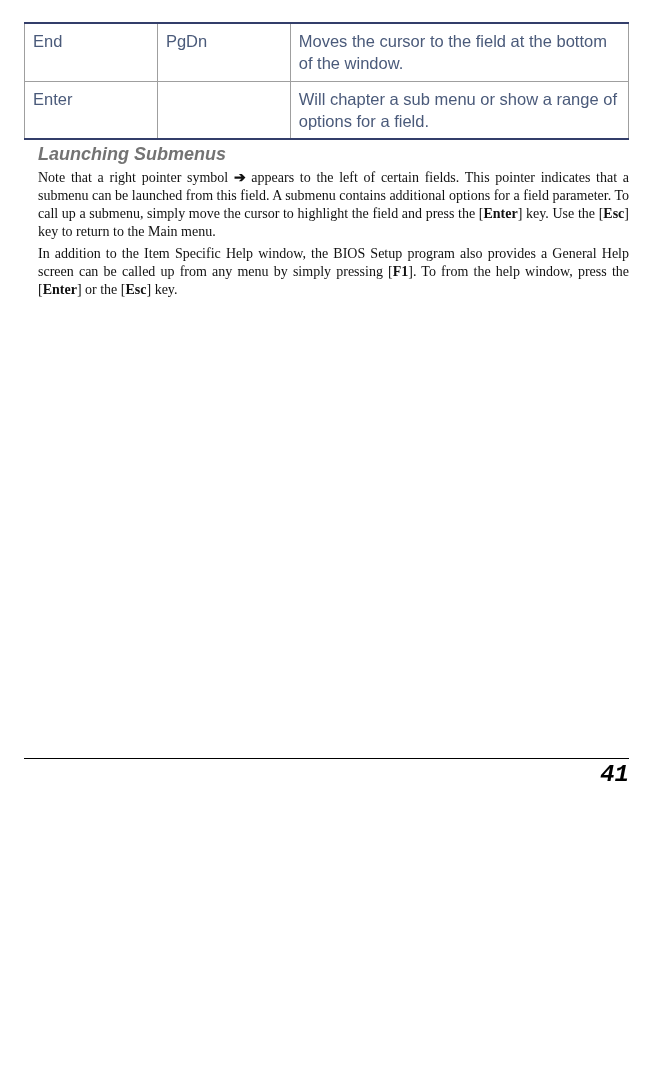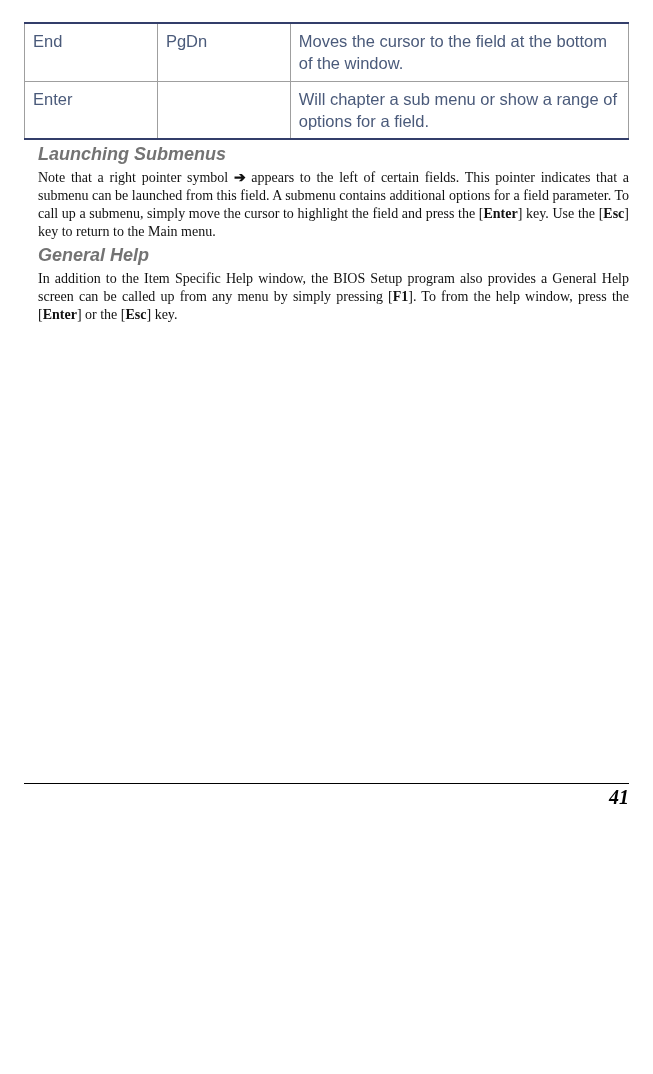--- a/index.html
+++ b/index.html
@@ -56,24 +56,24 @@
   .arrow {
     font-weight: bold;
   }
   .footer {
     border-top: 1.5px solid #000;
     margin-top: 460px;
     text-align: right;
     padding-top: 2px;
   }
   .page-num {
-    font-family: Liberation Serif, serif;
+    font-family: Liberation Mono, monospace;
     font-style: italic;
     font-weight: bold;
-    font-size: 20px;
+    font-size: 24px;
     margin-left: 43px;
   }
 </style>
 </head>
 <body>
 
 <div class="page">
 
   <table class="key-table">
     <tbody>
@@ -88,21 +88,20 @@
       <td>Will chapter a sub menu or show a range of options for a field.</td>
     </tr>
   </tbody>
     </table>
 
   <div class="section-title">Launching Submenus</div>
   <p class="body-text">
     <span>Note that a right pointer symbol </span><span class="arrow">➔</span><span> appears to the left of certain fields. This pointer indicates that a submenu can be launched from this field. A submenu contains additional options for a field parameter. To call up a submenu, simply move the cursor to highlight the field and press the [</span><b>Enter</b><span>] key. Use the [</span><b>Esc</b><span>] key to return to the Main menu.</span>
   </p>
 
-  <div class="section-title">General Help</div>
   <p class="body-text">
     <span>In addition to the Item Specific Help window, the BIOS Setup program also provides a General Help screen can be called up from any menu by simply pressing [</span><b>F1</b><span>].  To from the help window, press the [</span><b>Enter</b><span>] or the [</span><b>Esc</b><span>] key.</span>
   </p>
 
 
   <div class="footer">
     <span class="page-num">41</span>
   </div>
 
 </div>

